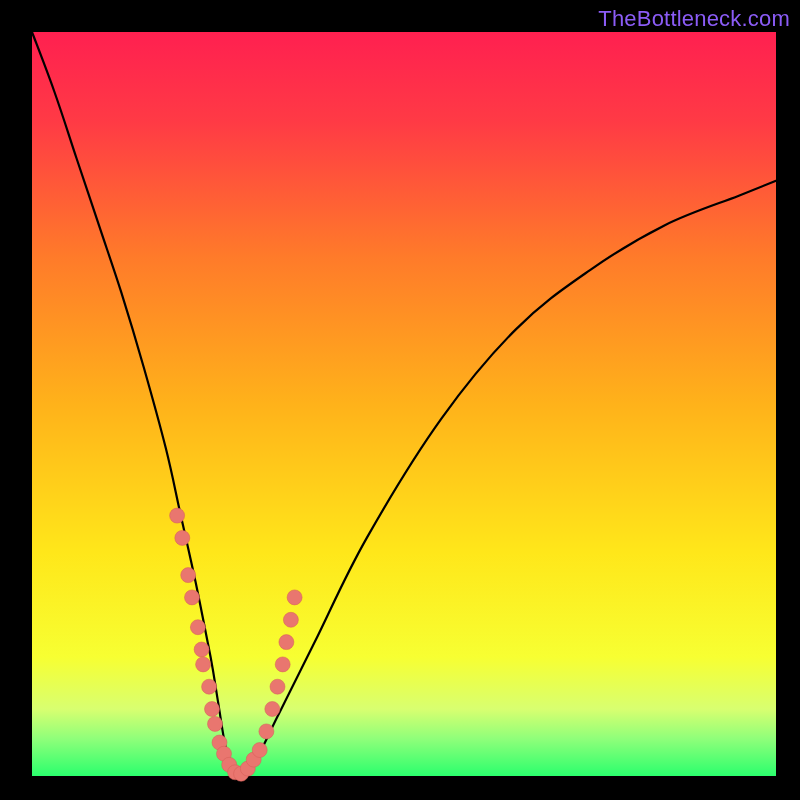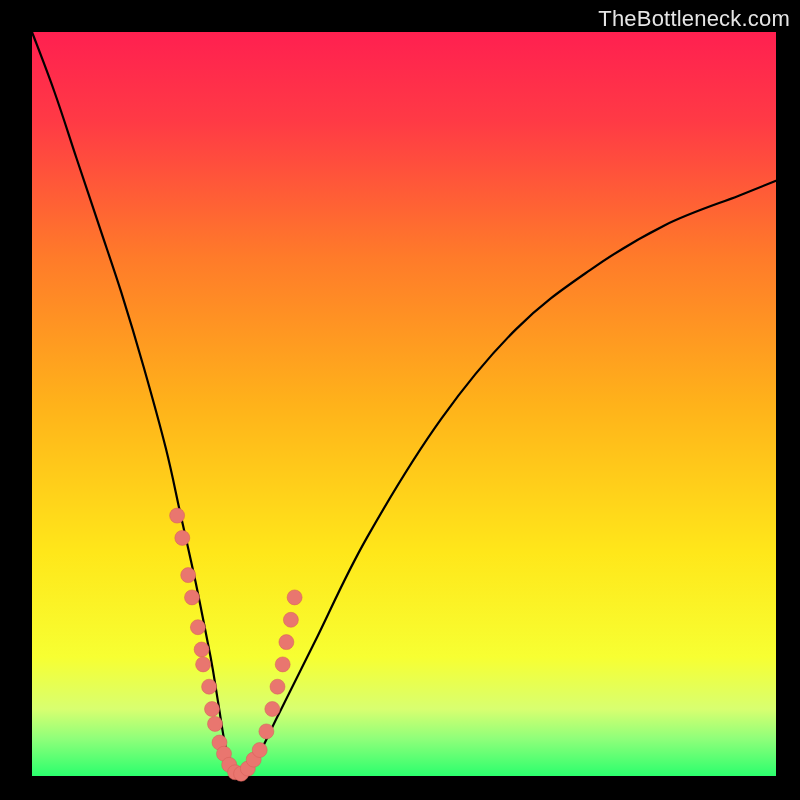--- a/index.html
+++ b/index.html
@@ -24,21 +24,21 @@
     top: 32px;
     left: 32px;
     width: 744px;
     height: 744px;
     
   }
   .watermark {
     position: absolute;
     top: 6px;
     right: 10px;
-    color: #e5e5e5;
+    color: #8b5cf6;
     font-size: 22px;
     font-weight: 500;
     letter-spacing: 0.2px;
     user-select: none;
   }
   svg.curve {
     position: absolute;
     top: 32px;
     left: 32px;
     width: 744px;

